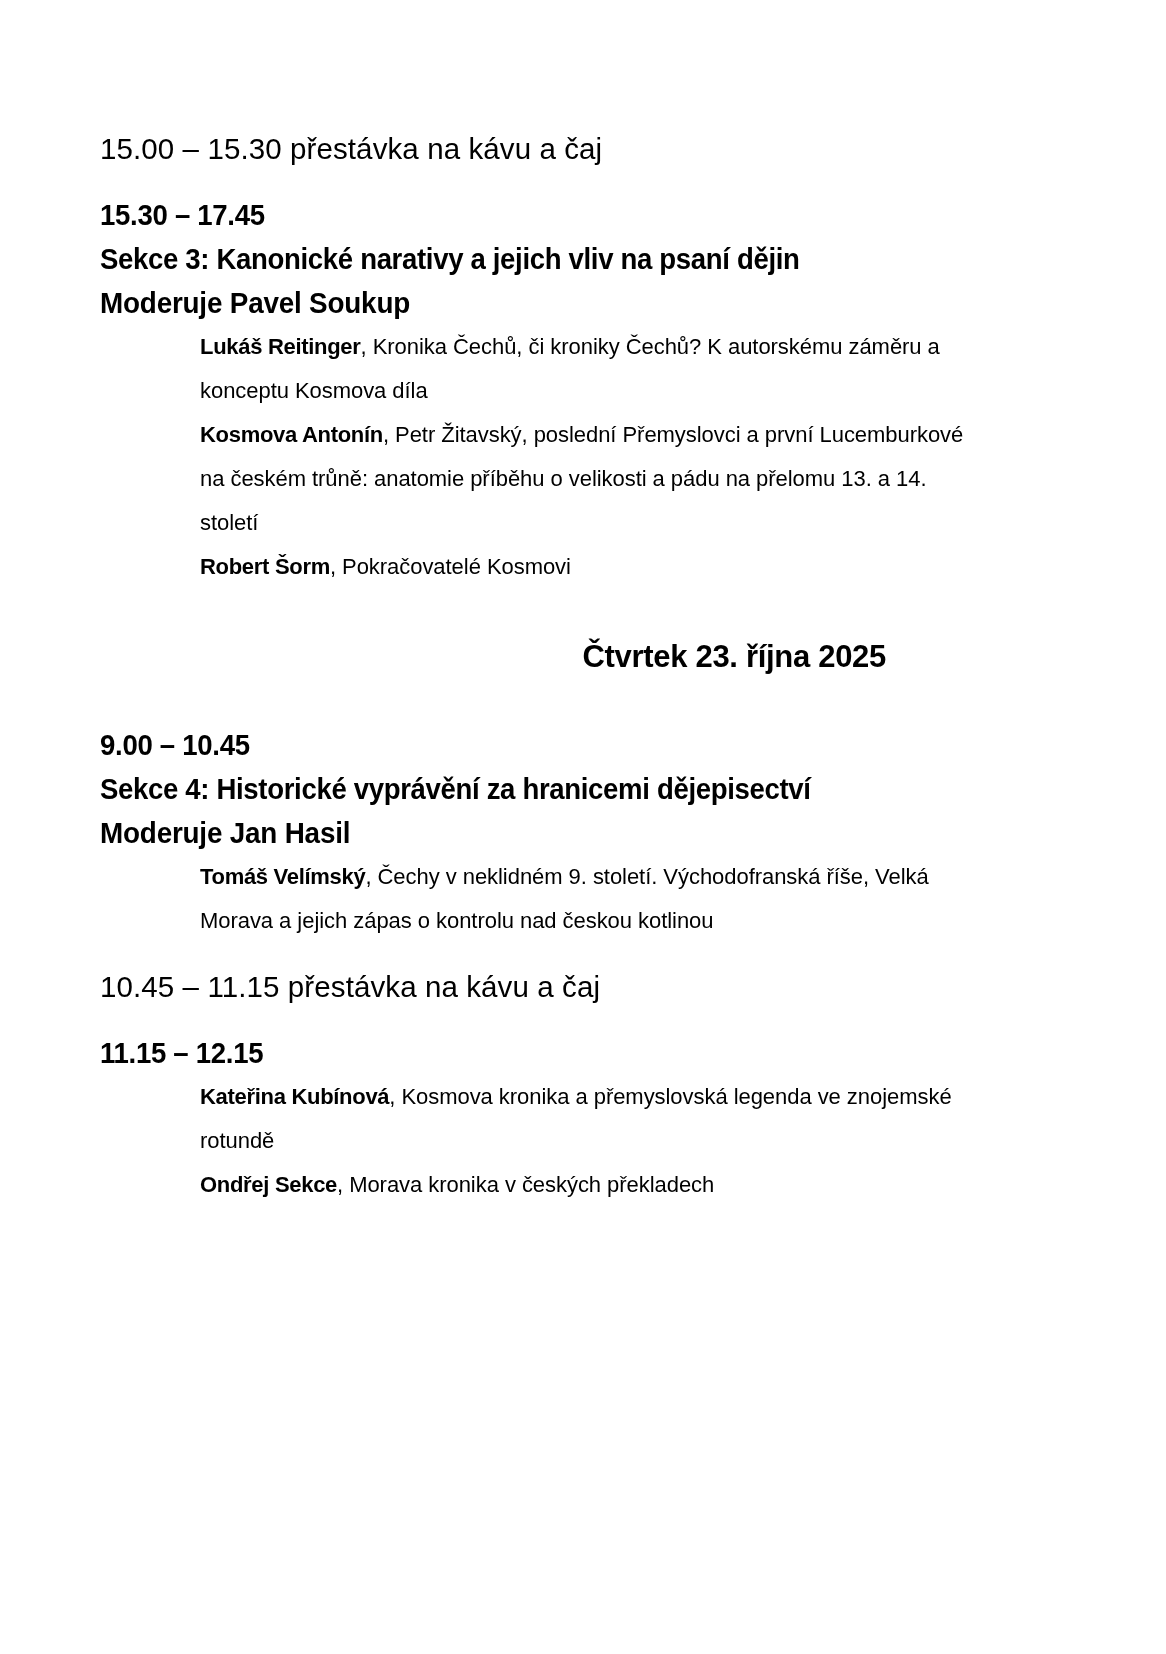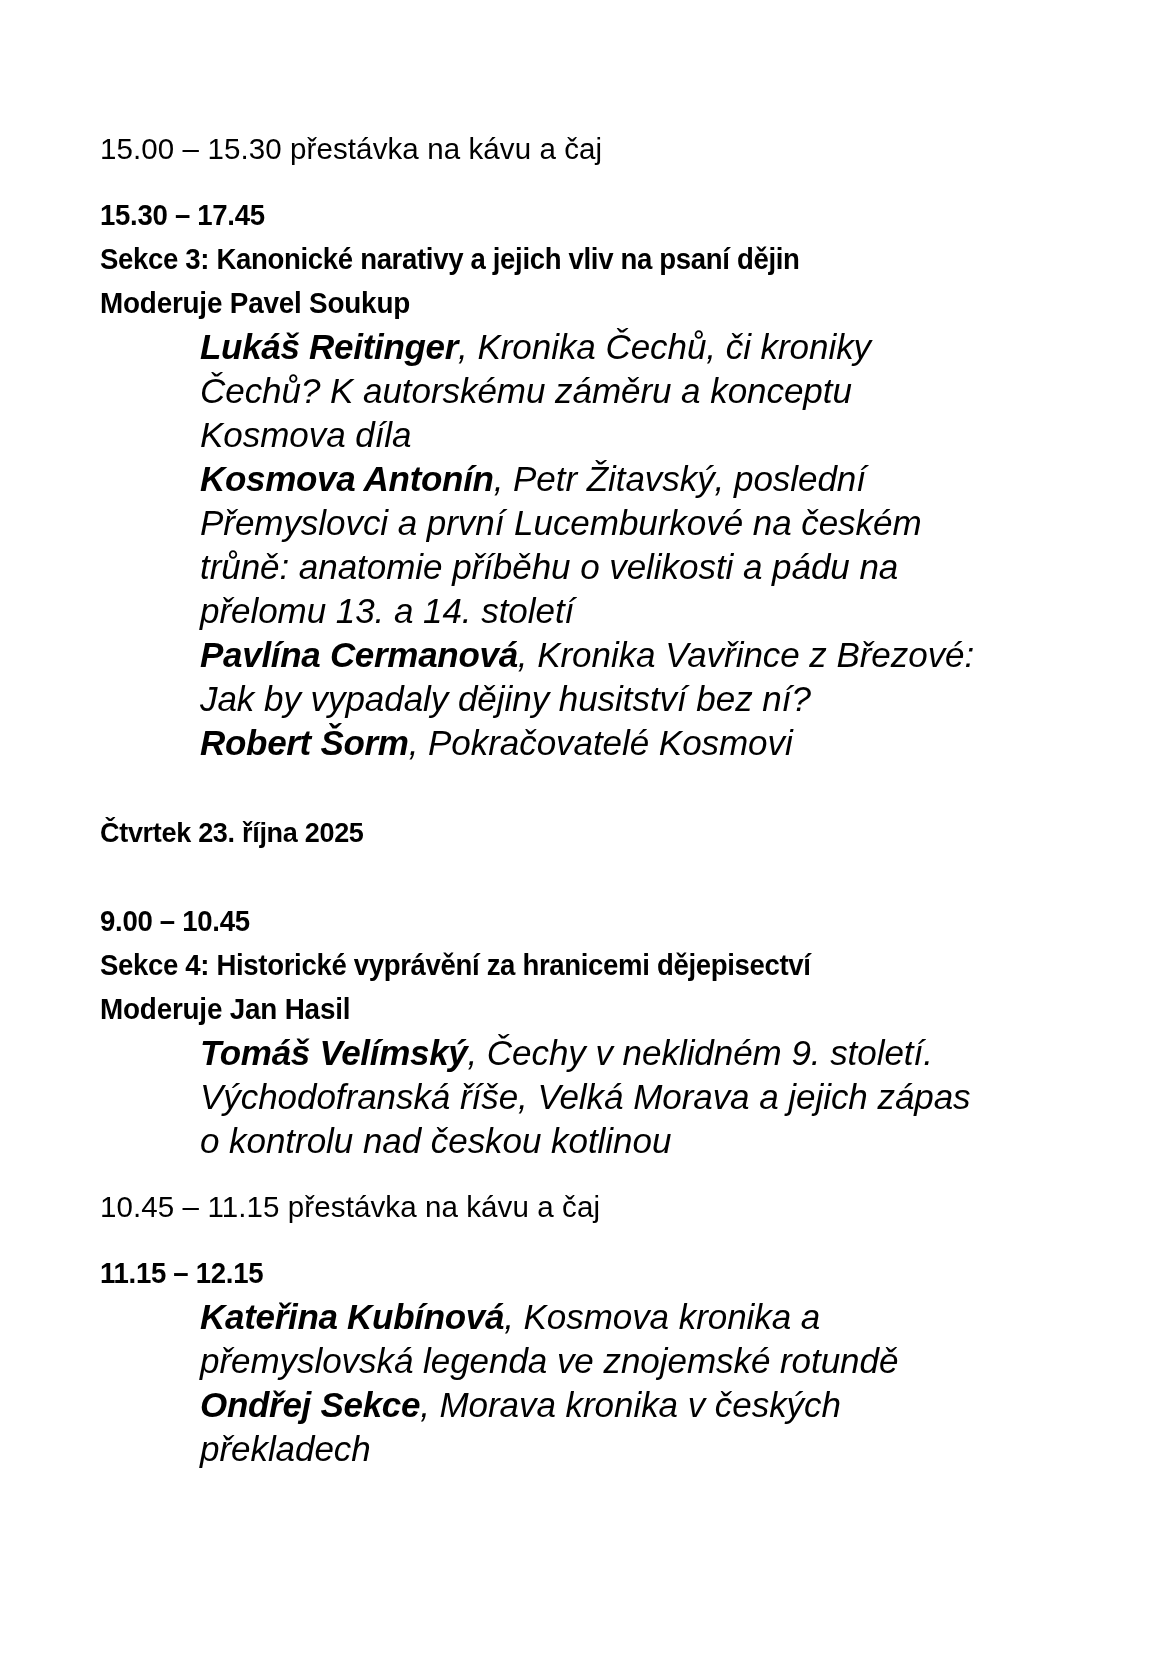--- a/index.html
+++ b/index.html
@@ -60,35 +60,34 @@
     letter-spacing: -0.2px;
     transform: scaleX(0.96);
     transform-origin: left center;
   }
 
   
   .entries {
     margin-left: 100px;
   }
   .entry {
-    font-size: 35px;
+    font-size: 22px;
     line-height: 44px;
     font-weight: 400;
     letter-spacing: -0.05px;
-    font-style: italic;
   }
   .entry .who {
     font-weight: 700;
     letter-spacing: -0.3px;
   }
 
   
   .day-heading {
-    text-align: left;
-    font-size: 27px;
+    text-align: right;
+    font-size: 31px;
     line-height: 44px;
     font-weight: 700;
     letter-spacing: -0.3px;
     margin: 0;
     padding-right: 90px;
   }
 
   
   .gap-sm { height: 22px; }
   .gap-md { height: 44px; }
@@ -106,21 +105,20 @@
   <div class="gap-sm"></div>
 
   <div>
     <div class="time-head">15.30 – 17.45</div>
     <div class="section-title">Sekce 3: Kanonické narativy a jejich vliv na psaní dějin</div>
     <div class="moderator">Moderuje Pavel Soukup</div>
 
     <div class="entries">
       <p class="entry block"><span class="who">Lukáš Reitinger</span><span>, Kronika Čechů, či kroniky Čechů? K autorskému záměru a konceptu Kosmova díla</span></p>
       <p class="entry block"><span class="who">Kosmova Antonín</span><span>, Petr Žitavský, poslední Přemyslovci a první Lucemburkové na českém trůně: anatomie příběhu o velikosti a pádu na přelomu 13. a 14. století</span></p>
-      <p class="entry block"><span class="who">Pavlína Cermanová</span><span>, Kronika Vavřince z Březové: Jak by vypadaly dějiny husitství bez ní?</span></p>
       <p class="entry block"><span class="who">Robert Šorm</span><span>, Pokračovatelé Kosmovi</span></p>
     </div>
   </div>
 
   <div class="gap-lg"></div>
 
   <h1 class="day-heading">Čtvrtek 23. října 2025</h1>
 
   <div class="gap-md"></div>
 

